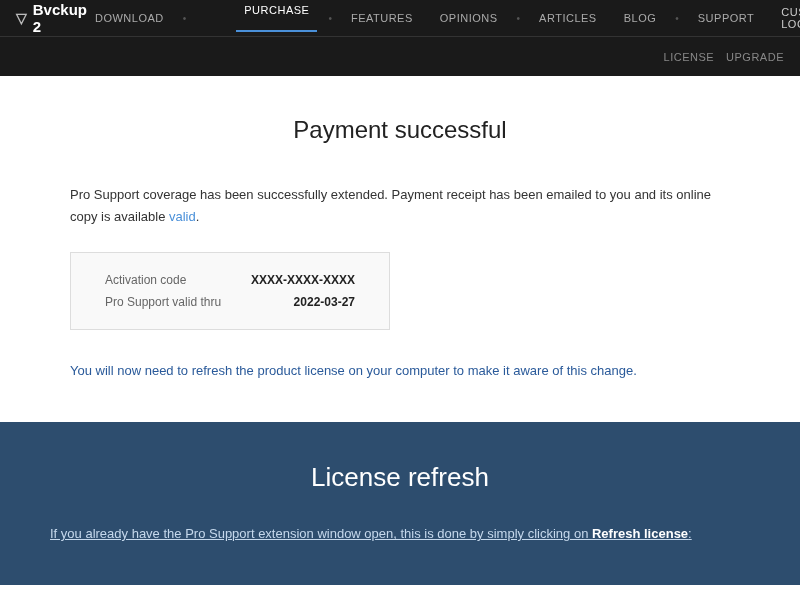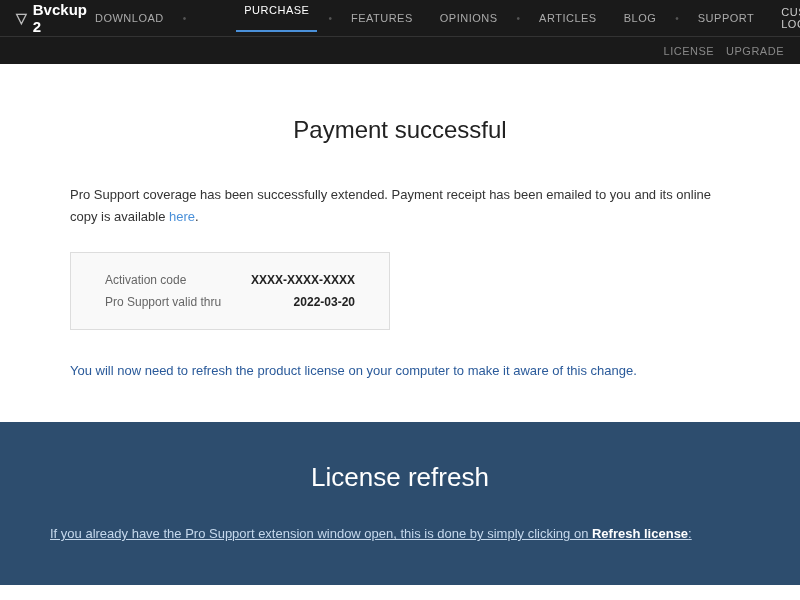--- a/index.html
+++ b/index.html
@@ -47,21 +47,21 @@
       font-size: 10px;
     }
     .nav-link.customer-login {
       color: #ccc;
     }
 
     
     .sub-nav {
       background: #1a1a1a;
       border-top: 1px solid #333;
-      height: 28px;
+      height: 40px;
       display: flex;
       align-items: center;
       justify-content: flex-end;
       padding: 0 16px;
       gap: 12px;
     }
     .sub-nav-link {
       color: #888;
       text-decoration: none;
       font-size: 11px;
@@ -74,21 +74,20 @@
       padding: 40px 20px 40px;
       max-width: 700px;
       margin: 0 auto;
     }
     .page-title {
       text-align: center;
       font-size: 24px;
       font-weight: normal;
       color: #222;
       margin-bottom: 40px;
-      margin-top: 12px;
     }
     .success-message {
       font-size: 13px;
       color: #333;
       line-height: 1.7;
       margin-bottom: 24px;
     }
     .success-message a {
       color: #4a90d9;
       text-decoration: none;
@@ -178,31 +177,31 @@
 
 <div class="sub-nav">
   <a class="sub-nav-link" href="#">LICENSE</a>
   <a class="sub-nav-link" href="#">UPGRADE</a>
 </div>
 
 <div class="main-content">
   <h1 class="page-title">Payment successful</h1>
 
   <p class="success-message">
-    <span>Pro Support coverage has been successfully extended. Payment receipt has been emailed to you and its online copy is available </span><a href="#">here</a>.
+    <span>Pro Support coverage has been successfully extended. Payment receipt has been emailed to you and its online copy is available </span><a href="#">valid</a>.
   </p>
 
   <div class="info-box">
     <div class="info-row">
       <span class="info-label">Activation code</span>
       <span class="info-value">XXXX-XXXX-XXXX</span>
     </div>
     <div class="info-row">
       <span class="info-label">Pro Support valid thru</span>
-      <span class="info-value">2022-03-20</span>
+      <span class="info-value">2022-03-27</span>
     </div>
   </div>
 
   <p class="refresh-note">You will now need to refresh the product license on your computer to make it aware of this change.</p>
 </div>
 
 <div class="blue-section">
   <div class="blue-section-inner">
     <h2 class="blue-title">License refresh</h2>
     <p class="blue-text">

